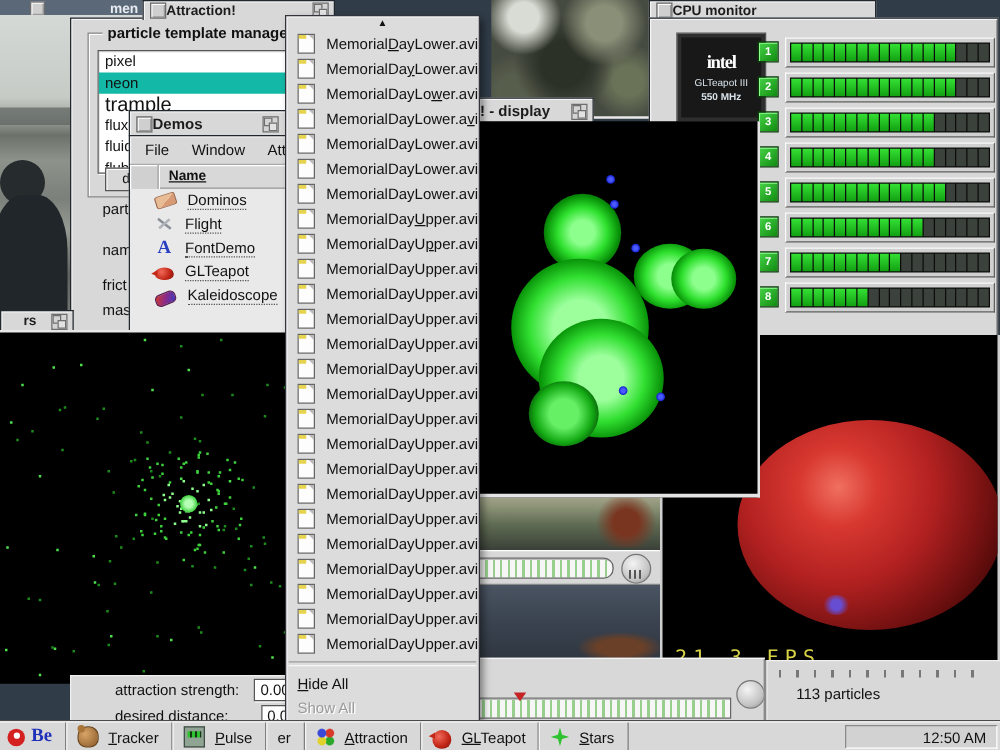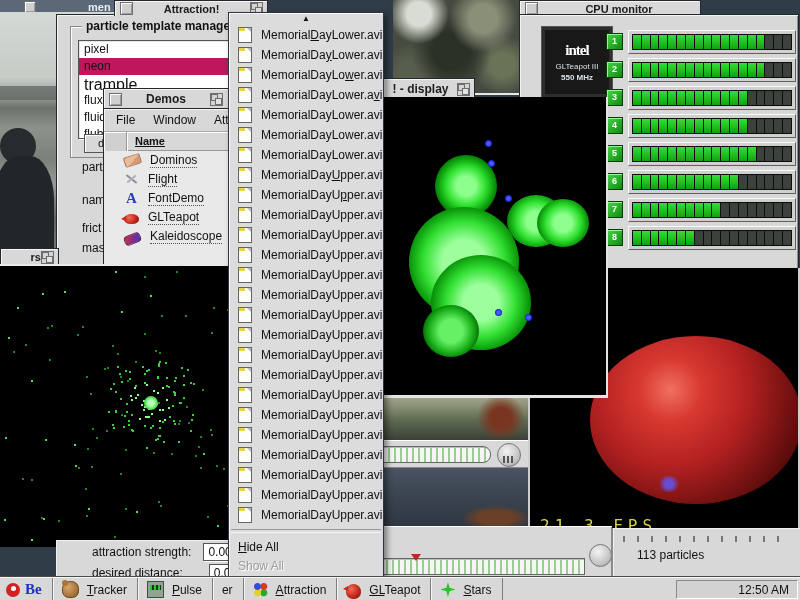--- a/index.html
+++ b/index.html
@@ -5,21 +5,21 @@
   html,body{margin:0;padding:0;background:#1d242c;}
   #screen{position:relative;width:800px;height:600px;overflow:hidden;
     font-family:"Liberation Sans","DejaVu Sans",sans-serif;background:#303c48;
     -webkit-font-smoothing:none;}
   .abs{position:absolute;}
   .win{position:absolute;background:#d8d8d8;border:1px solid #23282e;
     box-shadow:inset 1px 1px #f4f4f4, inset -1px -1px #8a8a8a;}
   .tab{position:absolute;background:#d8d8d8;border:1px solid #23282e;border-bottom:none;
     box-shadow:inset 1px 1px #f4f4f4;display:flex;align-items:center;
     font-weight:bold;font-size:11px;color:#1c1c1c;}
-  .tab .t{flex:1;text-align:center;white-space:nowrap;overflow:hidden;}
+  .tab .t{flex:1;white-space:nowrap;overflow:hidden;}
   .cbox{width:11px;height:11px;background:#cfcfcf;border:1px solid #6e6e6e;
     box-shadow:inset 1px 1px #fff, inset -1px -1px #9a9a9a;flex:none;}
   .zbox{width:11px;height:11px;position:relative;background:#d4d4d4;border:1px solid #6e6e6e;flex:none;}
   .zbox::before{content:"";position:absolute;left:0;top:0;width:5px;height:5px;border:1px solid #6e6e6e;background:#d4d4d4;}
   .zbox::after{content:"";position:absolute;right:0;bottom:0;width:5px;height:5px;border:1px solid #6e6e6e;background:#e2e2e2;}
   .ul{text-decoration:underline;}
   .inset{border:1px solid #555;box-shadow:inset 1px 1px #3f3f3f22, 1px 1px #ffffff;background:#fff;}
 
   
   #wmenu{left:228px;top:12px;width:154px;height:588px;background:#dcdcdc;
@@ -118,21 +118,21 @@
   <div class="tab" style="left:114px;top:0;width:152px;height:15px;">
     <div class="cbox" style="margin-left:5px;"></div>
     <span class="t">Attraction!</span>
     <div class="zbox" style="margin-right:4px;"></div>
   </div>
 
   <div class="abs" style="left:70px;top:26px;width:172px;height:130px;border:1px solid #8a8a8a;box-shadow:1px 1px #fff inset;"></div>
   <div class="abs" style="left:82px;top:19px;background:#d8d8d8;padding:0 4px;font-weight:bold;font-size:12px;color:#111;white-space:nowrap;">particle template manager</div>
   <div class="abs inset" style="left:78px;top:40px;width:152px;height:97px;overflow:hidden;" id="template-list">
       <div style="height: 16px; font-size: 12px; color: rgb(17, 17, 17); padding: 1px 0px 0px 5px;">pixel</div>
-      <div style="height: 16px; font-size: 12px; color: rgb(17, 17, 17); padding: 1px 0px 0px 5px; background: #be185d;">neon</div>
+      <div style="height: 16px; font-size: 12px; color: rgb(17, 17, 17); padding: 1px 0px 0px 5px; background: #14b8a6;">neon</div>
       <div style="height: 16px; font-size: 16px; color: rgb(17, 17, 17); padding: 1px 0px 0px 5px;">trample</div>
       <div style="height: 16px; font-size: 12px; color: rgb(17, 17, 17); padding: 1px 0px 0px 5px;">flux</div>
       <div style="height: 16px; font-size: 12px; color: rgb(17, 17, 17); padding: 1px 0px 0px 5px;">fluid</div>
       <div style="height: 16px; font-size: 12px; color: rgb(17, 17, 17); padding: 1px 0px 0px 5px;">flubl</div>
     </div>
   <div class="abs" style="left:84px;top:134px;width:38px;height:17px;background:#d8d8d8;border:1px solid #555;box-shadow:inset 1px 1px #fff;
        font-size:11px;color:#111;text-align:center;line-height:16px;overflow:hidden;">
     <span>de</span>
   </div>
   <div class="abs" style="left:82px;top:160px;font-size:12px;color:#111;">part</div>
@@ -422,21 +422,21 @@
           <span class="lbl">GLTeapot</span>
         </div>
         <div class="demo-row">
           <div class="dic ic-kaleido"></div>
           <span class="lbl">Kaleidoscope</span>
         </div>
       </div>
   </div>
 
   <div class="tab" style="left:0;top:248px;width:57px;height:16px;">
-    <span class="t" style="text-align:right;padding-left:6px;">rs</span>
+    <span class="t" style="text-align:center;padding-left:6px;">rs</span>
     <div class="zbox" style="margin-right:4px;"></div>
   </div>
   <div class="abs" id="starsbody">
       <span class="p" style="left: 4.01928px; top: 252.606px; background: rgb(76, 224, 76);"></span>
       <span class="p" style="left: 78.1139px; top: 200.93px; background: rgb(29, 138, 29);"></span>
       <span class="p" style="left: 119.918px; top: 207.054px; background: rgb(29, 138, 29);"></span>
       <span class="p" style="left: 195.083px; top: 188.819px; background: rgb(29, 138, 29);"></span>
       <span class="p" style="left: 291.499px; top: 69.3413px; background: rgb(29, 138, 29);"></span>
       <span class="p" style="left: 253.181px; top: 192.472px; background: rgb(76, 224, 76);"></span>
       <span class="p" style="left: 244.736px; top: 130.332px; background: rgb(29, 138, 29);"></span>

